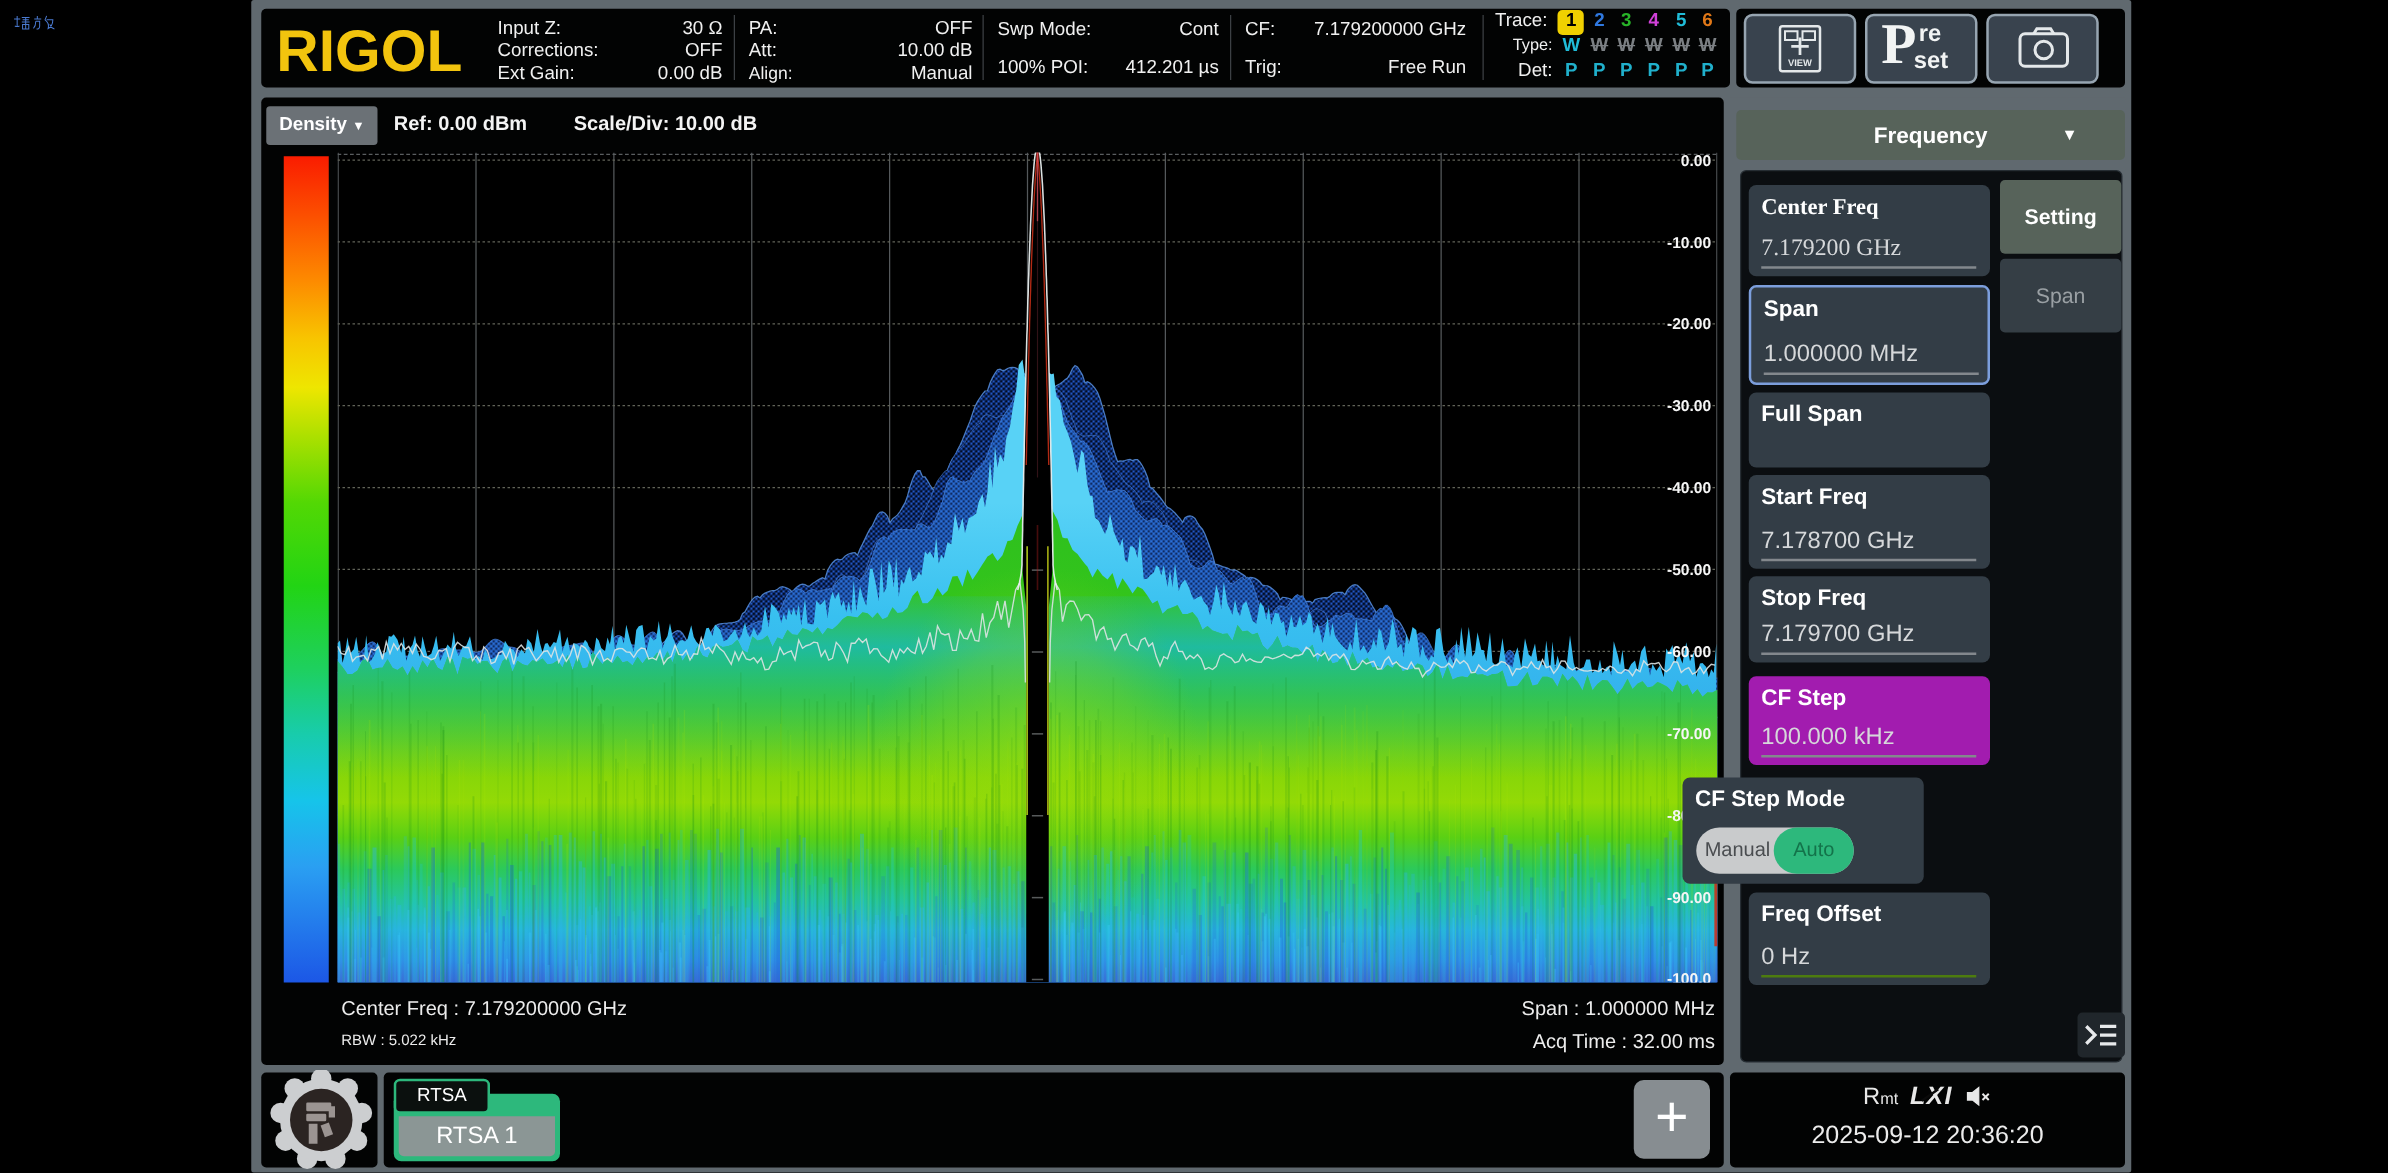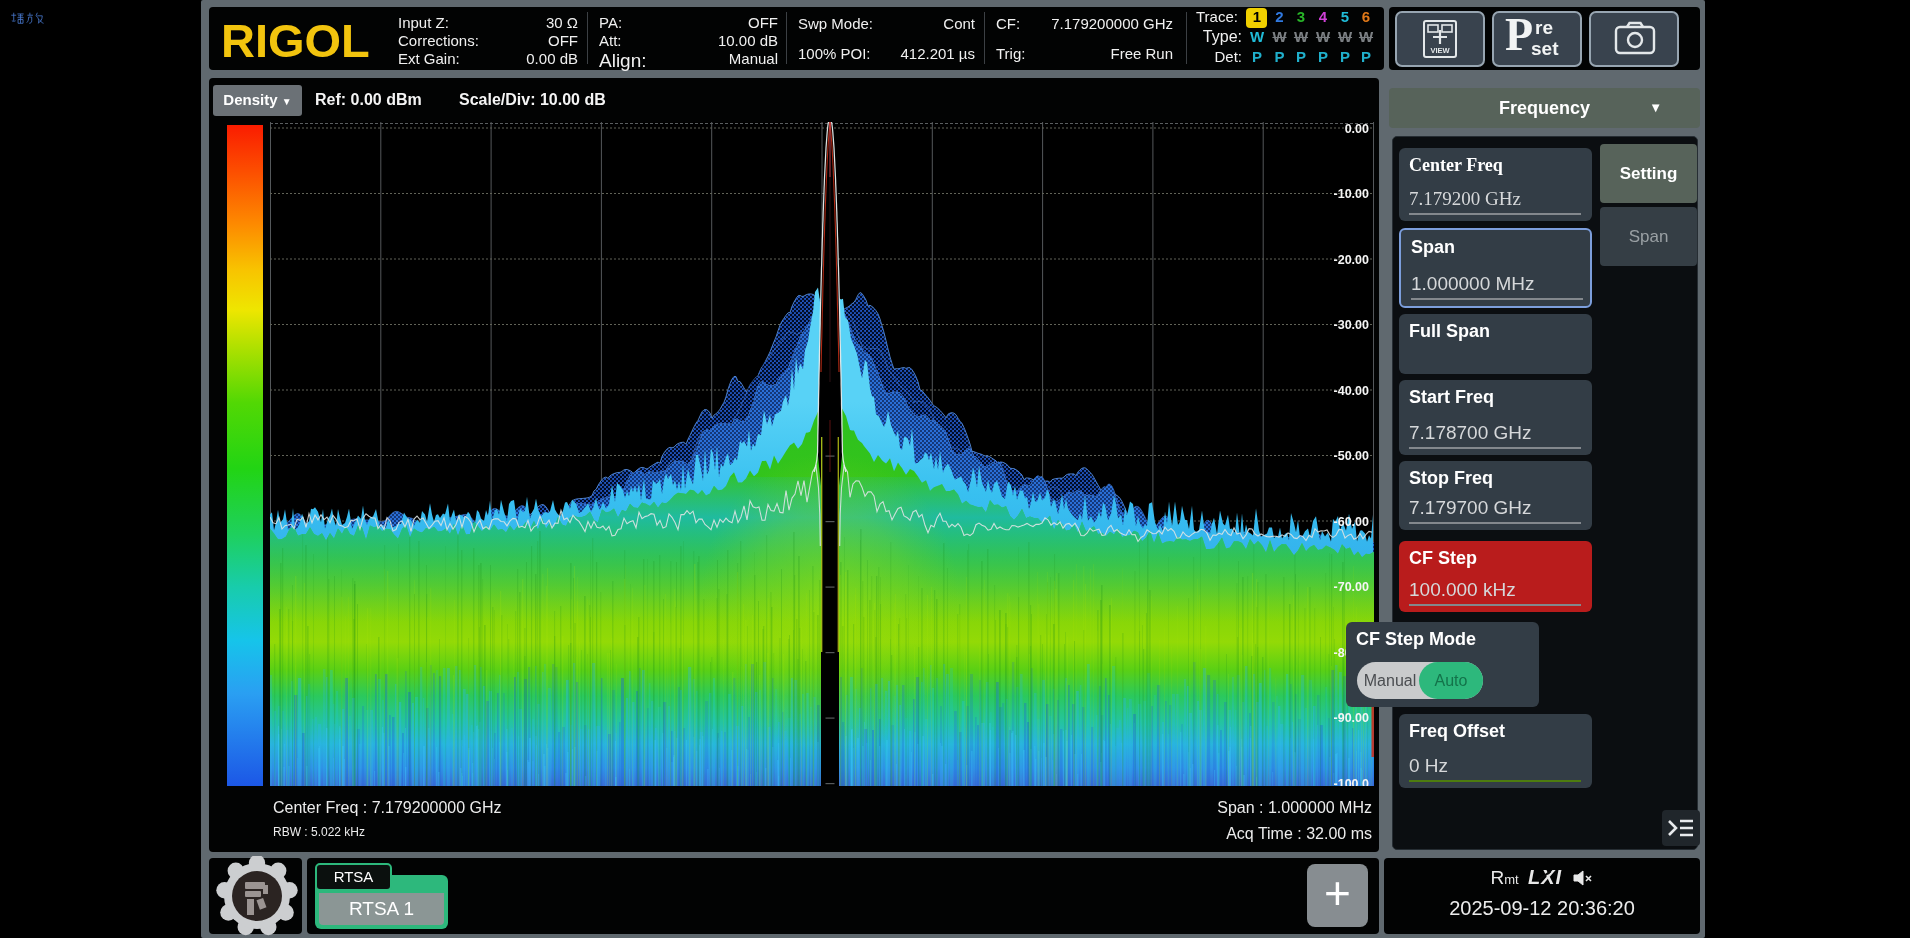--- a/index.html
+++ b/index.html
@@ -21,35 +21,35 @@
 <div class="abs lbl" style="left:398px;top:14px;width:180px;text-align:right;font-size:15px;color:#f0f0f0">30 Ω</div>
 <div class="abs lbl" style="left:398px;top:32px;font-size:15px;color:#f0f0f0">Corrections:</div>
 <div class="abs lbl" style="left:398px;top:32px;width:180px;text-align:right;font-size:15px;color:#f0f0f0">OFF</div>
 <div class="abs lbl" style="left:398px;top:50px;font-size:15px;color:#f0f0f0">Ext Gain:</div>
 <div class="abs lbl" style="left:398px;top:50px;width:180px;text-align:right;font-size:15px;color:#f0f0f0">0.00 dB</div>
 <div class="abs" style="left:587px;top:12px;width:1px;height:52px;background:#3c4044"></div>
 <div class="abs lbl" style="left:599px;top:14px;font-size:15px;color:#f0f0f0">PA:</div>
 <div class="abs lbl" style="left:599px;top:14px;width:179px;text-align:right;font-size:15px;color:#f0f0f0">OFF</div>
 <div class="abs lbl" style="left:599px;top:32px;font-size:15px;color:#f0f0f0">Att:</div>
 <div class="abs lbl" style="left:599px;top:32px;width:179px;text-align:right;font-size:15px;color:#f0f0f0">10.00 dB</div>
-<div class="abs lbl" style="left:599px;top:50px;font-size:19px;color:#f0f0f0">Align:</div>
+<div class="abs lbl" style="left:599px;top:50px;font-size:14px;color:#f0f0f0">Align:</div>
 <div class="abs lbl" style="left:599px;top:50px;width:179px;text-align:right;font-size:15px;color:#f0f0f0">Manual</div>
 <div class="abs" style="left:786px;top:12px;width:1px;height:52px;background:#3c4044"></div>
 <div class="abs lbl" style="left:798px;top:15px;font-size:15px;color:#f0f0f0">Swp Mode:</div>
 <div class="abs lbl" style="left:798px;top:15px;width:177px;text-align:right;font-size:15px;color:#f0f0f0">Cont</div>
 <div class="abs lbl" style="left:798px;top:45px;font-size:15px;color:#f0f0f0">100% POI:</div>
 <div class="abs lbl" style="left:798px;top:45px;width:177px;text-align:right;font-size:15px;color:#f0f0f0">412.201 µs</div>
 <div class="abs" style="left:984px;top:12px;width:1px;height:52px;background:#3c4044"></div>
 <div class="abs lbl" style="left:996px;top:15px;font-size:15px;color:#f0f0f0">CF:</div>
 <div class="abs lbl" style="left:996px;top:15px;width:177px;text-align:right;font-size:15px;color:#f0f0f0">7.179200000 GHz</div>
 <div class="abs lbl" style="left:996px;top:45px;font-size:15px;color:#f0f0f0">Trig:</div>
 <div class="abs lbl" style="left:996px;top:45px;width:177px;text-align:right;font-size:15px;color:#f0f0f0">Free Run</div>
 <div class="abs" style="left:1186px;top:12px;width:1px;height:52px;background:#3c4044"></div>
 <div class="abs" style="left:1196px;top:8px;width:46px;font-size:15px;color:#f0f0f0">Trace:</div>
-<div class="abs" style="left:1196px;top:28px;width:46px;text-align:right;font-size:16px;color:#f0f0f0">Type:</div>
+<div class="abs" style="left:1196px;top:28px;width:46px;text-align:right;font-size:13px;color:#f0f0f0">Type:</div>
 <div class="abs" style="left:1196px;top:48px;width:46px;text-align:right;font-size:15px;color:#f0f0f0">Det:</div>
 <div class="abs" style="left:1246px;top:8px;width:21px;height:20px;background:#f0d000;border-radius:4px"></div>
 <div class="abs" style="left:1248px;top:8px;width:18px;text-align:center;font-size:15px;font-weight:bold;color:#000">1</div>
 <div class="abs" style="left:1270.5px;top:8px;width:18px;text-align:center;font-size:15px;font-weight:bold;color:#3079e0">2</div>
 <div class="abs" style="left:1292px;top:8px;width:18px;text-align:center;font-size:15px;font-weight:bold;color:#28b428">3</div>
 <div class="abs" style="left:1314px;top:8px;width:18px;text-align:center;font-size:15px;font-weight:bold;color:#d040d8">4</div>
 <div class="abs" style="left:1336px;top:8px;width:18px;text-align:center;font-size:15px;font-weight:bold;color:#20bcd8">5</div>
 <div class="abs" style="left:1357px;top:8px;width:18px;text-align:center;font-size:15px;font-weight:bold;color:#e07818">6</div>
 <div class="abs" style="left:1248px;top:28px;width:18px;text-align:center;font-size:15px;font-weight:bold;color:#20bcd8">W</div>
 <div class="abs" style="left:1270.5px;top:28px;width:18px;text-align:center;font-size:15px;font-weight:bold;color:#7c8084;text-decoration:line-through">W</div>
@@ -1147,21 +1147,21 @@
     <div style="position:absolute;left:10px;top:7px;font-size:18px;font-weight:bold;color:#fff;white-space:nowrap">Full Span</div>
   </div>
 <div class="abs" style="left:1399px;top:380px;width:193px;height:75px;background:#333d46;border-radius:6px;">
     <div style="position:absolute;left:10px;top:7px;font-size:18px;font-weight:bold;color:#fff;white-space:nowrap">Start Freq</div>
     <div style="position:absolute;left:10px;bottom:6px;width:172px;font-size:19px;color:#d6d8da;border-bottom:2px solid #83888d;padding-bottom:3px;white-space:nowrap">7.178700 GHz</div>
   </div>
 <div class="abs" style="left:1399px;top:461px;width:193px;height:69px;background:#333d46;border-radius:6px;">
     <div style="position:absolute;left:10px;top:7px;font-size:18px;font-weight:bold;color:#fff;white-space:nowrap">Stop Freq</div>
     <div style="position:absolute;left:10px;bottom:6px;width:172px;font-size:19px;color:#d6d8da;border-bottom:2px solid #83888d;padding-bottom:3px;white-space:nowrap">7.179700 GHz</div>
   </div>
-<div class="abs" style="left:1399px;top:541px;width:193px;height:71px;background:#b91c1c;border-radius:6px;">
+<div class="abs" style="left:1399px;top:541px;width:193px;height:71px;background:#a21caf;border-radius:6px;">
     <div style="position:absolute;left:10px;top:7px;font-size:18px;font-weight:bold;color:#fff;white-space:nowrap">CF Step</div>
     <div style="position:absolute;left:10px;bottom:6px;width:172px;font-size:19px;color:#d6d8da;border-bottom:2px solid #83888d;padding-bottom:3px;white-space:nowrap">100.000 kHz</div>
   </div>
 <div class="abs" style="left:1346px;top:622px;width:193px;height:85px;background:#333d46;border-radius:6px">
     <div style="position:absolute;left:10px;top:7px;font-size:18px;font-weight:bold;color:#fff">CF Step Mode</div>
     <div style="position:absolute;left:11px;top:40px;width:126px;height:37px;background:#c9cbcc;border-radius:19px"></div>
     <div style="position:absolute;left:73px;top:40px;width:64px;height:37px;background:#2db87c;border-radius:19px;text-align:center;line-height:37px;font-size:16px;color:#13734a">Auto</div>
     <div style="position:absolute;left:11px;top:40px;width:66px;height:37px;text-align:center;line-height:37px;font-size:16px;color:#4a4d50">Manual</div>
   </div>
 <div class="abs" style="left:1399px;top:714px;width:193px;height:74px;background:#333d46;border-radius:6px;">

